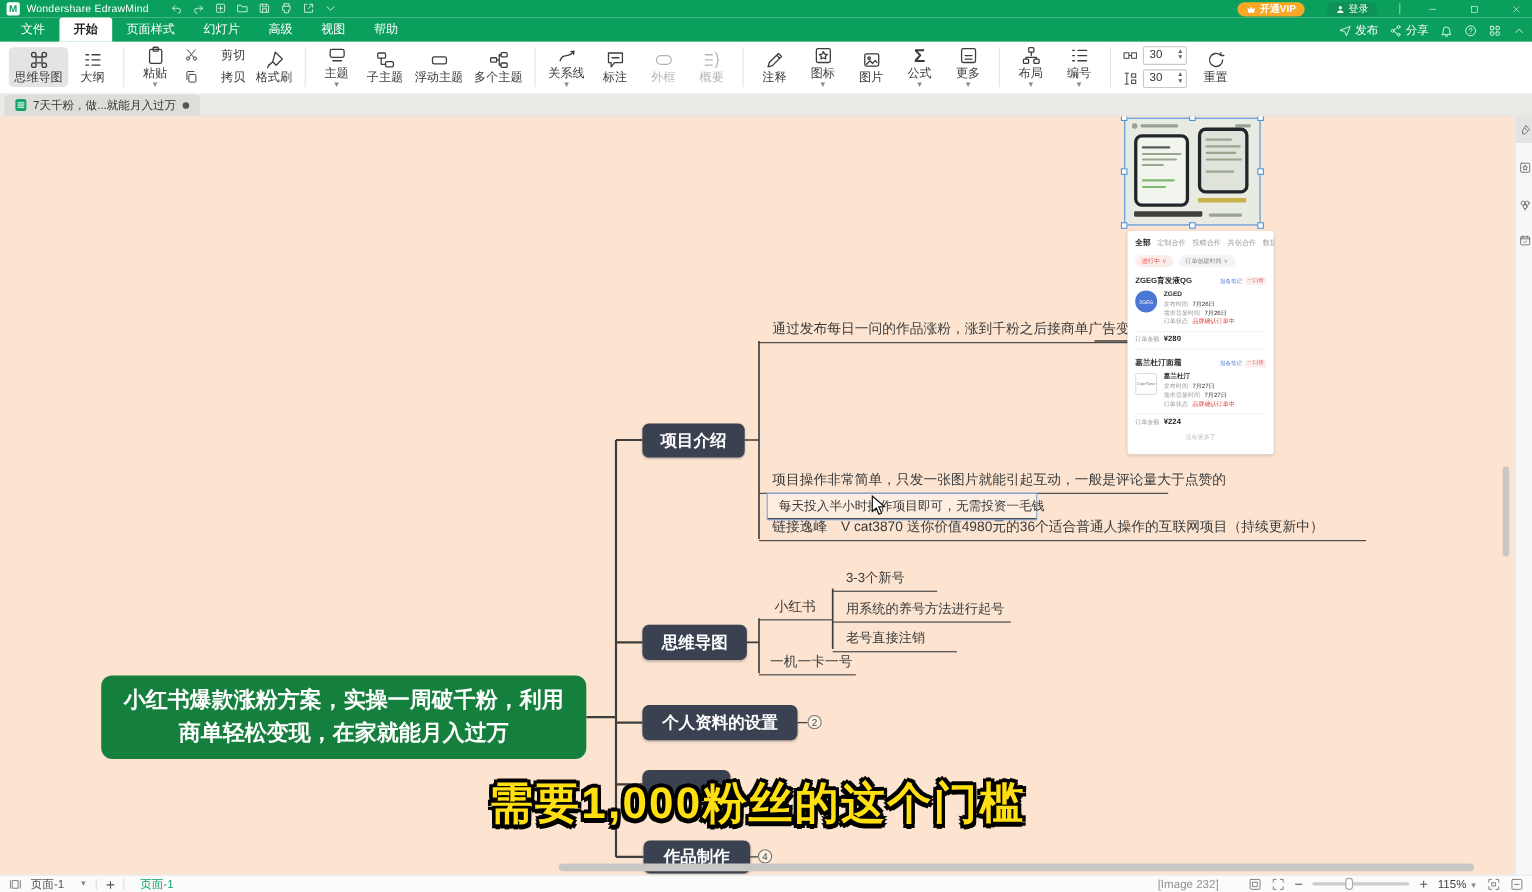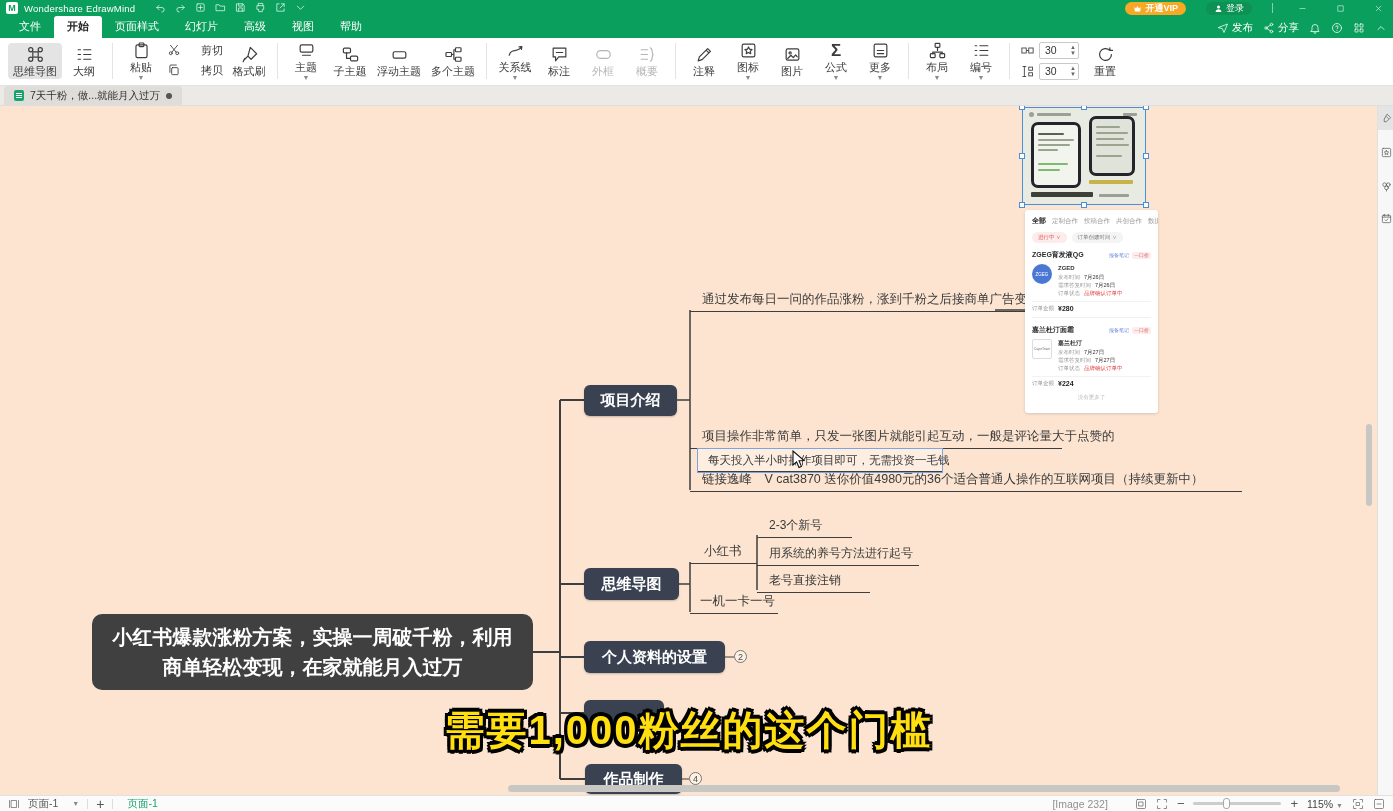--- a/index.html
+++ b/index.html
@@ -56,21 +56,21 @@
   
   .workspace{position:relative;height:689px;display:flex}
   .canvas{position:relative;width:1377px;height:689px;background:#fce4d1;overflow:hidden}
   .rightbar{width:16px;height:689px;background:#f7f7f7;border-left:1px solid #e2e0dd;position:relative}
   .rb-item{position:absolute;left:0;width:16px;height:24px;display:flex;align-items:center;justify-content:center}
   .rb-item svg{width:11px;height:11px;stroke:#555;fill:none;stroke-width:1.5;stroke-linecap:round;stroke-linejoin:round}
   .rb-item.sel{background:#e4e4e4}
 
   
   .mnode{position:absolute;background:#3a4252;color:#fff;font-weight:bold;font-size:15px;display:flex;align-items:center;justify-content:center;border-radius:6px;box-shadow:0 1px 2px rgba(0,0,0,.22);z-index:6;white-space:nowrap}
-  .central{position:absolute;left:92px;top:508px;width:441px;height:76px;background:#404040;border-radius:10px;color:#fff;font-weight:bold;font-size:20px;line-height:30px;display:flex;align-items:center;justify-content:center;text-align:center;padding:0 16px;z-index:6}
+  .central{position:absolute;left:92px;top:508px;width:441px;height:76px;background:#15803d;border-radius:10px;color:#fff;font-weight:bold;font-size:20px;line-height:30px;display:flex;align-items:center;justify-content:center;text-align:center;padding:0 16px;z-index:6}
   .leaf{position:absolute;border-bottom:1.5px solid #3e3e3e;color:#3a3a3a;font-size:12.5px;line-height:17px;padding:0 4px 3px 12px;white-space:nowrap;z-index:6}
   .leaf.small{font-size:12px}
   .leafsel{position:absolute;border:1px solid #79a7dc;background:rgba(255,250,244,.45);z-index:7}
   .leafsel .inner{width:100%;height:100%;border-bottom:1.5px solid #3e3e3e;font-size:11.5px;color:#3a3a3a;display:flex;align-items:center;padding-left:10px;white-space:nowrap}
   .badge{position:absolute;width:13px;height:13px;border:1px solid #767676;border-radius:50%;background:#fdf1e4;color:#4a4a4a;font-size:9px;display:flex;align-items:center;justify-content:center;z-index:6}
   .subtitle{position:absolute;left:0;width:1377px;top:597px;text-align:center;font-size:40px;font-weight:900;color:#ffdf10;letter-spacing:2px;z-index:50;
     text-shadow:-3px -3px 0 #000,3px -3px 0 #000,-3px 3px 0 #000,3px 3px 0 #000,0 -3px 0 #000,0 3px 0 #000,-3px 0 0 #000,3px 0 0 #000,0 4px 0 #000,0 -4px 0 #000}
 
   
   .img-sel{position:absolute;left:1022px;top:1px;width:124px;height:98px;border:1px solid #4a90d9;background:#e8ebe2;z-index:10}
@@ -479,21 +479,21 @@
       <div class="badge" style="left:689px;top:666px">4</div>
 
       <div class="leaf" style="left:690px;top:185px;width:340px">通过发布每日一问的作品涨粉，涨到千粉之后接商单广告变现</div>
       <div class="leaf" style="left:690px;top:322px;width:372px">项目操作非常简单，只发一张图片就能引起互动，一般是评论量大于点赞的</div>
       <div class="leafsel" style="left:697px;top:342px;width:246px;height:25px">
         <div class="inner">每天投入半小时操作项目即可，无需投资一毛钱</div>
       </div>
       <div class="leaf" style="left:690px;top:365px;width:552px">链接逸峰　V cat3870  送你价值4980元的36个适合普通人操作的互联网项目（持续更新中）</div>
 
       <div class="leaf" style="left:690px;top:437px;width:67px;padding-left:14px">小红书</div>
-      <div class="leaf small" style="left:757px;top:411px;width:95px">2-3个新号</div>
+      <div class="leaf small" style="left:757px;top:411px;width:95px">3-3个新号</div>
       <div class="leaf small" style="left:757px;top:439px;width:162px">用系统的养号方法进行起号</div>
       <div class="leaf small" style="left:757px;top:466px;width:113px">老号直接注销</div>
       <div class="leaf" style="left:690px;top:487px;width:88px;padding-left:10px">一机一卡一号</div>
 
       <div class="img-sel">
         <div class="bar" style="left:6px;top:4px;width:5px;height:5px;border-radius:50%"></div>
         <div class="bar" style="left:14px;top:5px;width:34px;height:3px"></div>
         <div class="bar" style="left:100px;top:5px;width:14px;height:3px"></div>
         <div class="phone" style="left:8px;top:14px;width:50px;height:66px">
           <div class="pbar" style="top:8px;width:26px;background:#5a5f57"></div>

